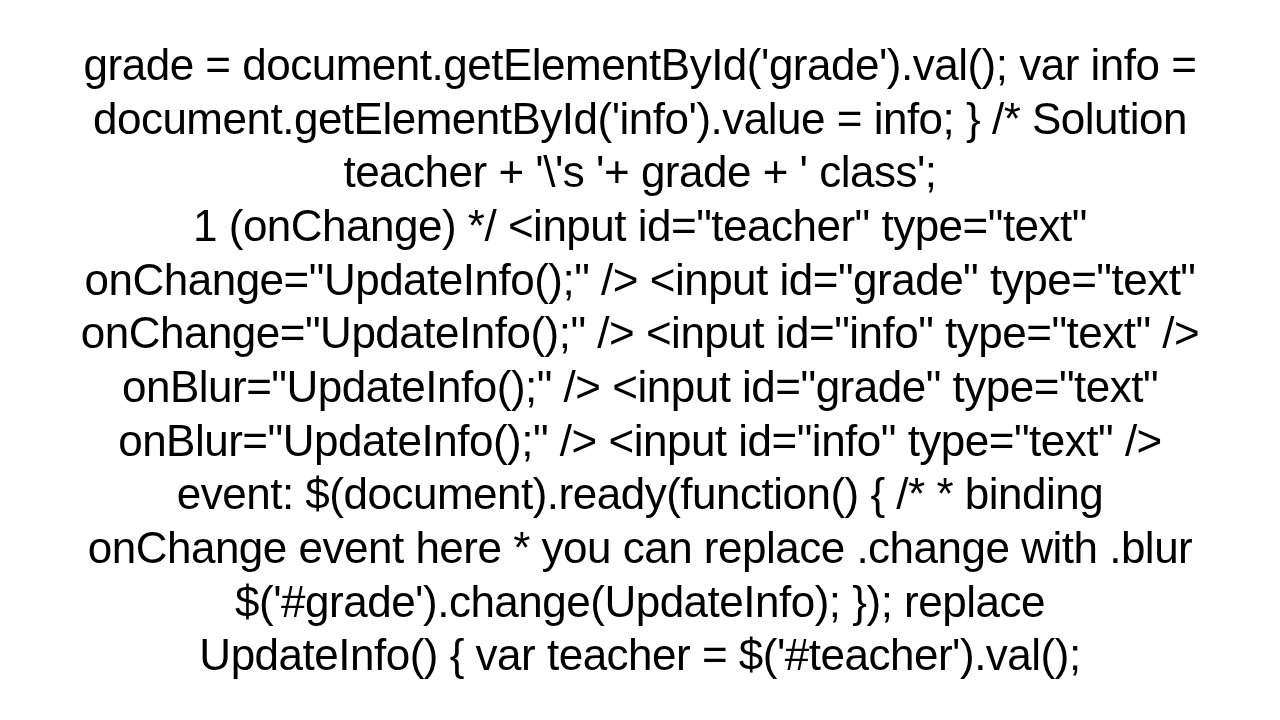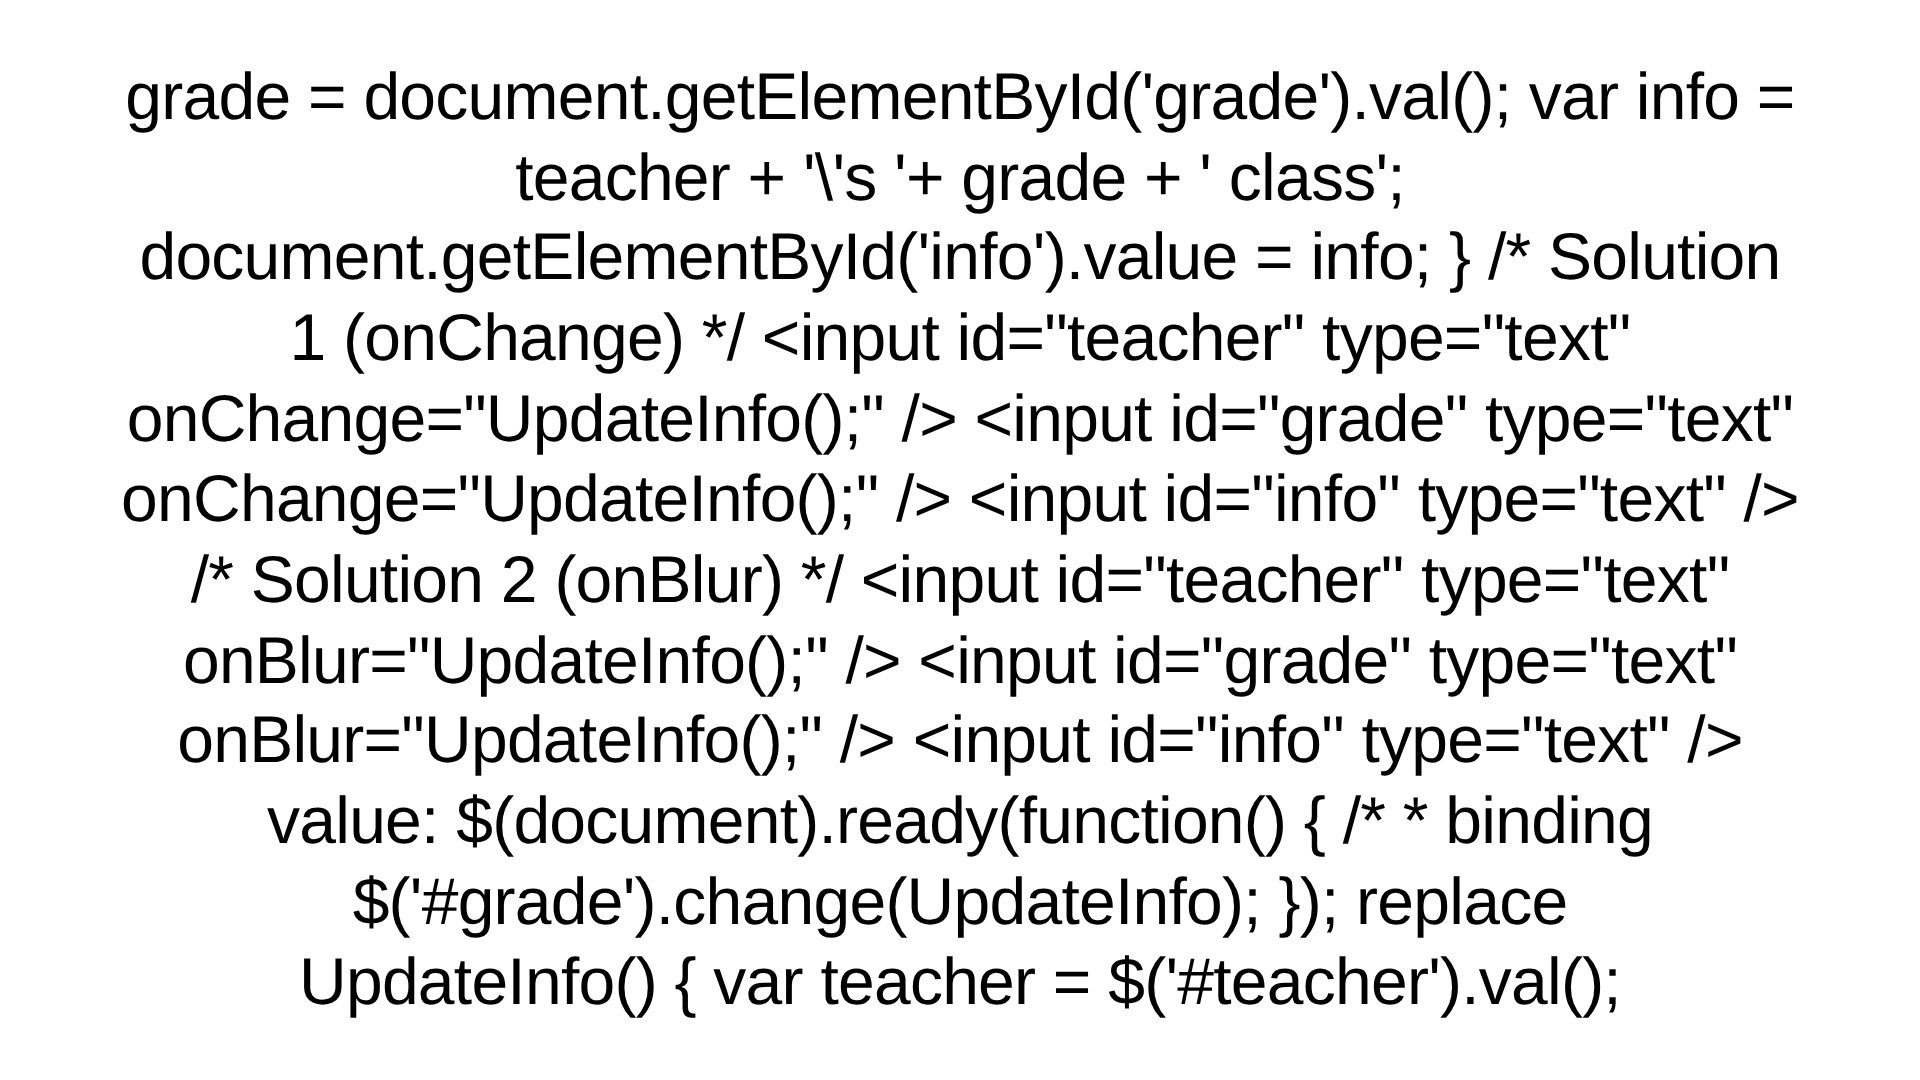--- a/index.html
+++ b/index.html
@@ -25,24 +25,24 @@
       font-weight: 400;
       padding: 0 20px;
       letter-spacing: -0.5px;
     }
   </style>
 </head>
 <body>
 
 <div class="content">
   <div>grade = document.getElementById('grade').val();   var info =</div>
+  <div>document.getElementById('info').value = info; }  /* Solution</div>
   <div>teacher + '\'s '+ grade + ' class';</div>
-  <div>document.getElementById('info').value = info; }  /* Solution</div>
   <div>1 (onChange) */ &lt;input id="teacher" type="text"</div>
   <div>onChange="UpdateInfo();" /&gt; &lt;input id="grade" type="text"</div>
   <div>onChange="UpdateInfo();" /&gt; &lt;input id="info" type="text" /&gt;</div>
-  <div>/* Solution 2 (onBlur) */ &lt;input id="teacher" type="text"</div>
   <div>onBlur="UpdateInfo();" /&gt; &lt;input id="grade" type="text"</div>
   <div>onBlur="UpdateInfo();" /&gt; &lt;input id="info" type="text" /&gt;</div>
-  <div>value: $(document).ready(function() {     /*      * binding</div>
+  <div>event: $(document).ready(function() {     /*      * binding</div>
+  <div>onChange event here      * you can replace .change with .blur</div>
   <div>$('#grade').change(UpdateInfo); });      replace</div>
   <div>UpdateInfo() {     var teacher = $('#teacher').val();</div>
 </div>
 
 </body></html>

